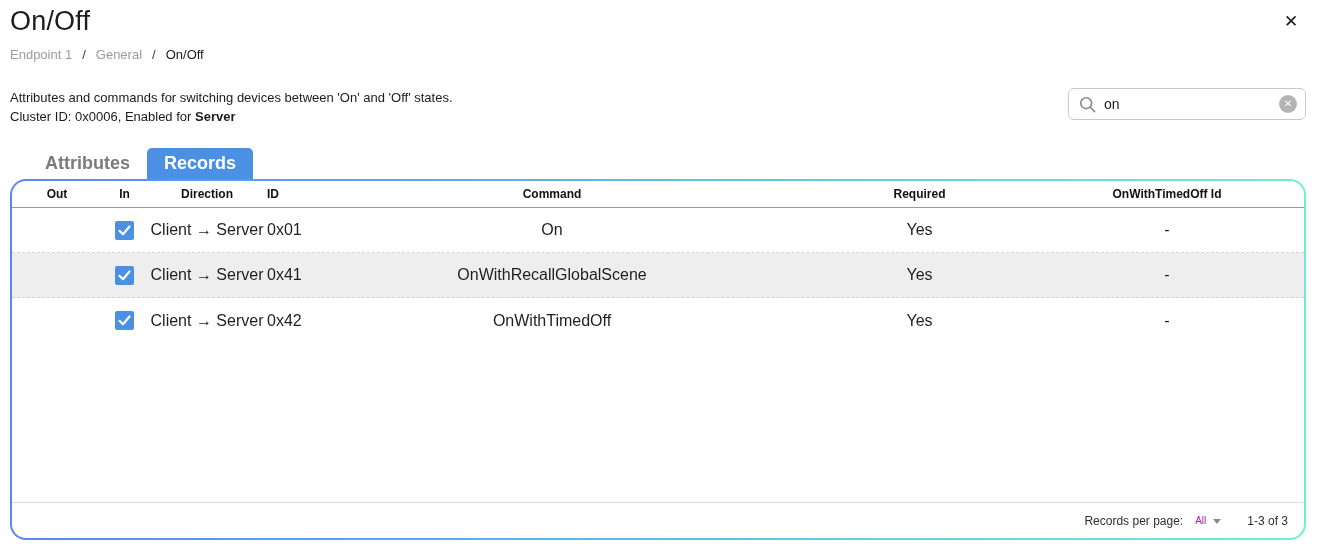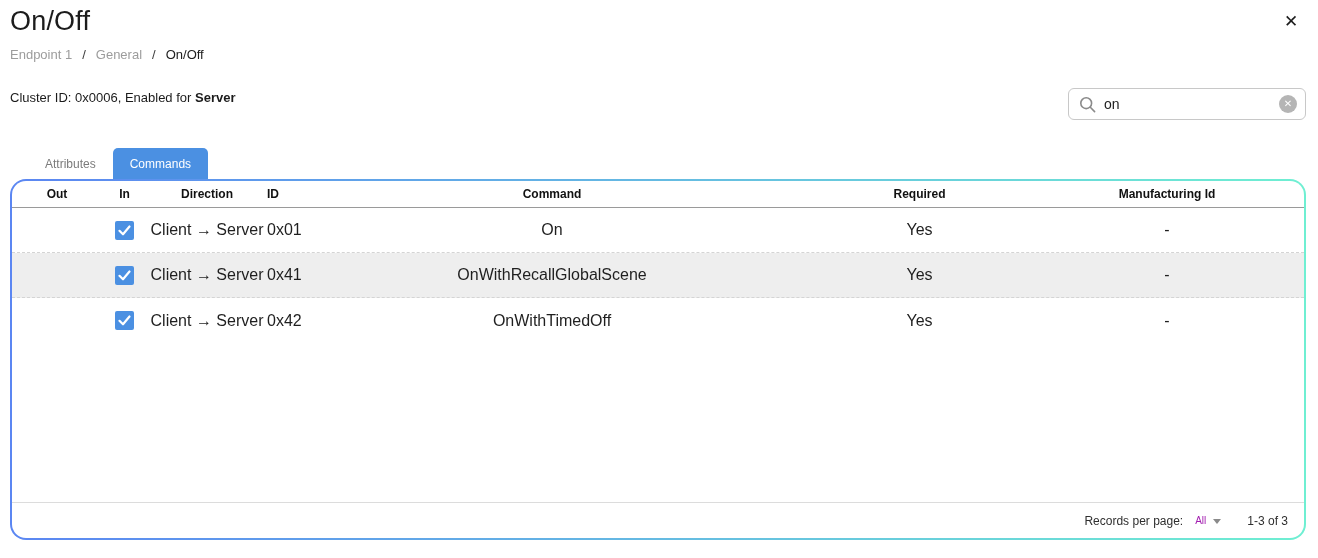--- a/index.html
+++ b/index.html
@@ -41,21 +41,21 @@
   }
   .clear-btn {
     width:18px; height:18px; border-radius:50%; background:#b5b5b5; color:#ffffff;
     display:flex; align-items:center; justify-content:center;
     font-size:10px; line-height:1; cursor:pointer; flex:none; user-select:none;
   }
 
   .tabs { position:absolute; left:28px; top:148px; display:flex; height:31px; }
   .tab {
     padding:0 17px; display:flex; align-items:center;
-    font-size:12px; font-weight:400; color:#7b7b7b; cursor:pointer; white-space:nowrap;
+    font-size:18px; font-weight:700; color:#7b7b7b; cursor:pointer; white-space:nowrap;
   }
   .tab.active { background:#4b90e2; color:#ffffff; border-radius:5px 5px 0 0; }
 
   .card {
     position:absolute; left:10px; top:179px; width:1296px; height:361px;
     box-sizing:border-box; border-radius:16px; padding:2px;
     background:linear-gradient(90deg,#5b86f2,#6fefd2);
   }
   .card-inner {
     width:100%; height:100%; box-sizing:border-box; background:#ffffff;
@@ -110,50 +110,51 @@
 
   <div class="breadcrumb">
     <span class="crumb-muted">Endpoint 1</span>
     <span class="crumb-sep">/</span>
     <span class="crumb-muted">General</span>
     <span class="crumb-sep">/</span>
     <span class="crumb-current">On/Off</span>
   </div>
 
   <div class="description">
+    <div>Attributes and commands for switching devices between 'On' and 'Off' states.</div>
     <div><span>Cluster ID: 0x0006, Enabled for </span><span class="bold">Server</span></div>
   </div>
 
   <div class="search-box">
     <svg width="17" height="17" viewBox="0 0 17 17" fill="none">
       <circle cx="7.2" cy="7.2" r="5.4" stroke="#8a8a8a" stroke-width="1.6"></circle>
       <line x1="11.3" y1="11.3" x2="15.6" y2="15.6" stroke="#8a8a8a" stroke-width="1.6" stroke-linecap="round"></line>
     </svg>
     <input type="text" value="on" style="">
     <div class="clear-btn">
       <span>✕</span>
     </div>
   </div>
 
   <div class="tabs">
     <div class="tab">Attributes</div>
-    <div class="tab active">Commands</div>
+    <div class="tab active">Records</div>
   </div>
 
   <div class="card">
     <div class="card-inner">
 
       <div class="thead">
         <div class="col-out">Out</div>
         <div class="col-in">In</div>
         <div class="col-direction">Direction</div>
         <div class="col-id">ID</div>
         <div class="col-command">Command</div>
         <div class="col-required">Required</div>
-        <div class="col-mfg">Manufacturing Id</div>
+        <div class="col-mfg">OnWithTimedOff Id</div>
         <div class="col-spacer"></div>
       </div>
 
       <div class="trow dashed">
         <div class="col-out"></div>
         <div class="col-in">
           <div class="cb">
             <svg width="13" height="13" viewBox="0 0 13 13" fill="none">
                 <polyline points="1.5,6.8 5,10.3 11.5,2.5" stroke="#ffffff" stroke-width="2.2" stroke-linecap="round" stroke-linejoin="round"></polyline>
               </svg>

